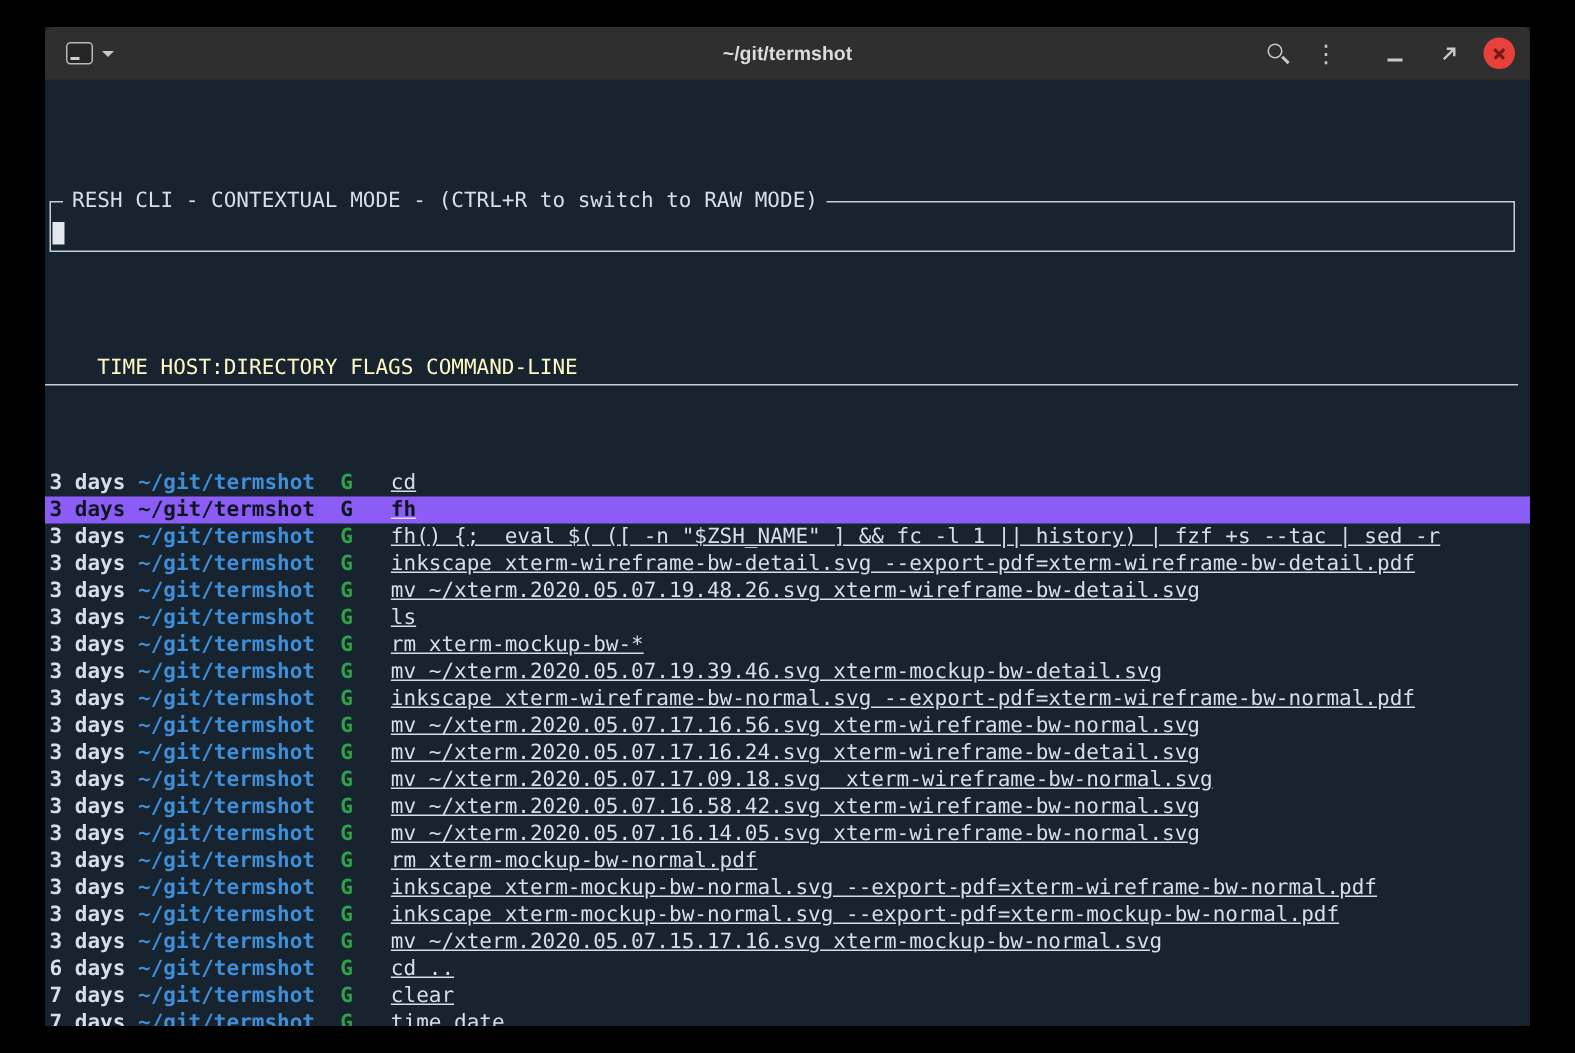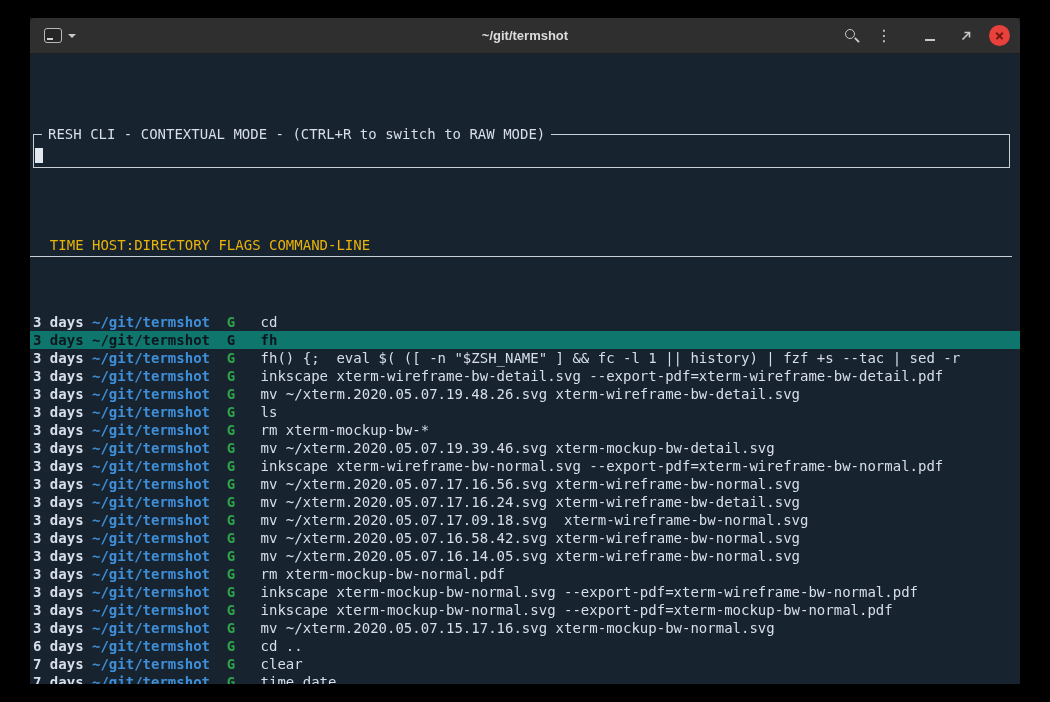--- a/index.html
+++ b/index.html
@@ -70,34 +70,34 @@
   }
   .box-legend {
     position: absolute; top: -10px; left: 8px;
     background: #172430; padding: 0 6px;
     color: #d8dee9;
   }
   .text-cursor { position: absolute; left: 1px; bottom: 4px; width: 8px; height: 15px; background: #e3e8ee; }
 
   .header-row {
     height: 21px;
-    padding-left: 3px;
+    padding-left: 18px;
     margin: 6px 8px 2px 0;
     border-bottom: 1px solid #c8cfd6;
-    color: #eab308;
+    color: #fef9c3;
     overflow: hidden;
   }
 
   .rows { }
-  .row { height: 18px; padding-left: 3px; overflow: hidden; white-space: pre; }
+  .row { height: 18px; padding-left: 3px; overflow: hidden; white-space: pre; text-decoration: underline; }
   .col-t { display: inline-block; width: 7ch; font-weight: 700; }
   .col-d { display: inline-block; width: 16ch; color: #3e8ed8; font-weight: 700; }
   .col-f { display: inline-block; width: 4ch; color: #2fa349; font-weight: 700; }
   .col-c { color: #d8dee9; }
-  .row.selected { background: #0f766e; font-weight: 700; }
+  .row.selected { background: #8b5cf6; font-weight: 700; }
   .row.selected .col-t, .row.selected .col-d, .row.selected .col-f, .row.selected .col-c { color: #0e161d; }
 </style>
 </head>
 <body>
 
 <div class="window">
 
   <div class="titlebar">
     <div class="tb-left">
       <div class="app-menu-btn">

